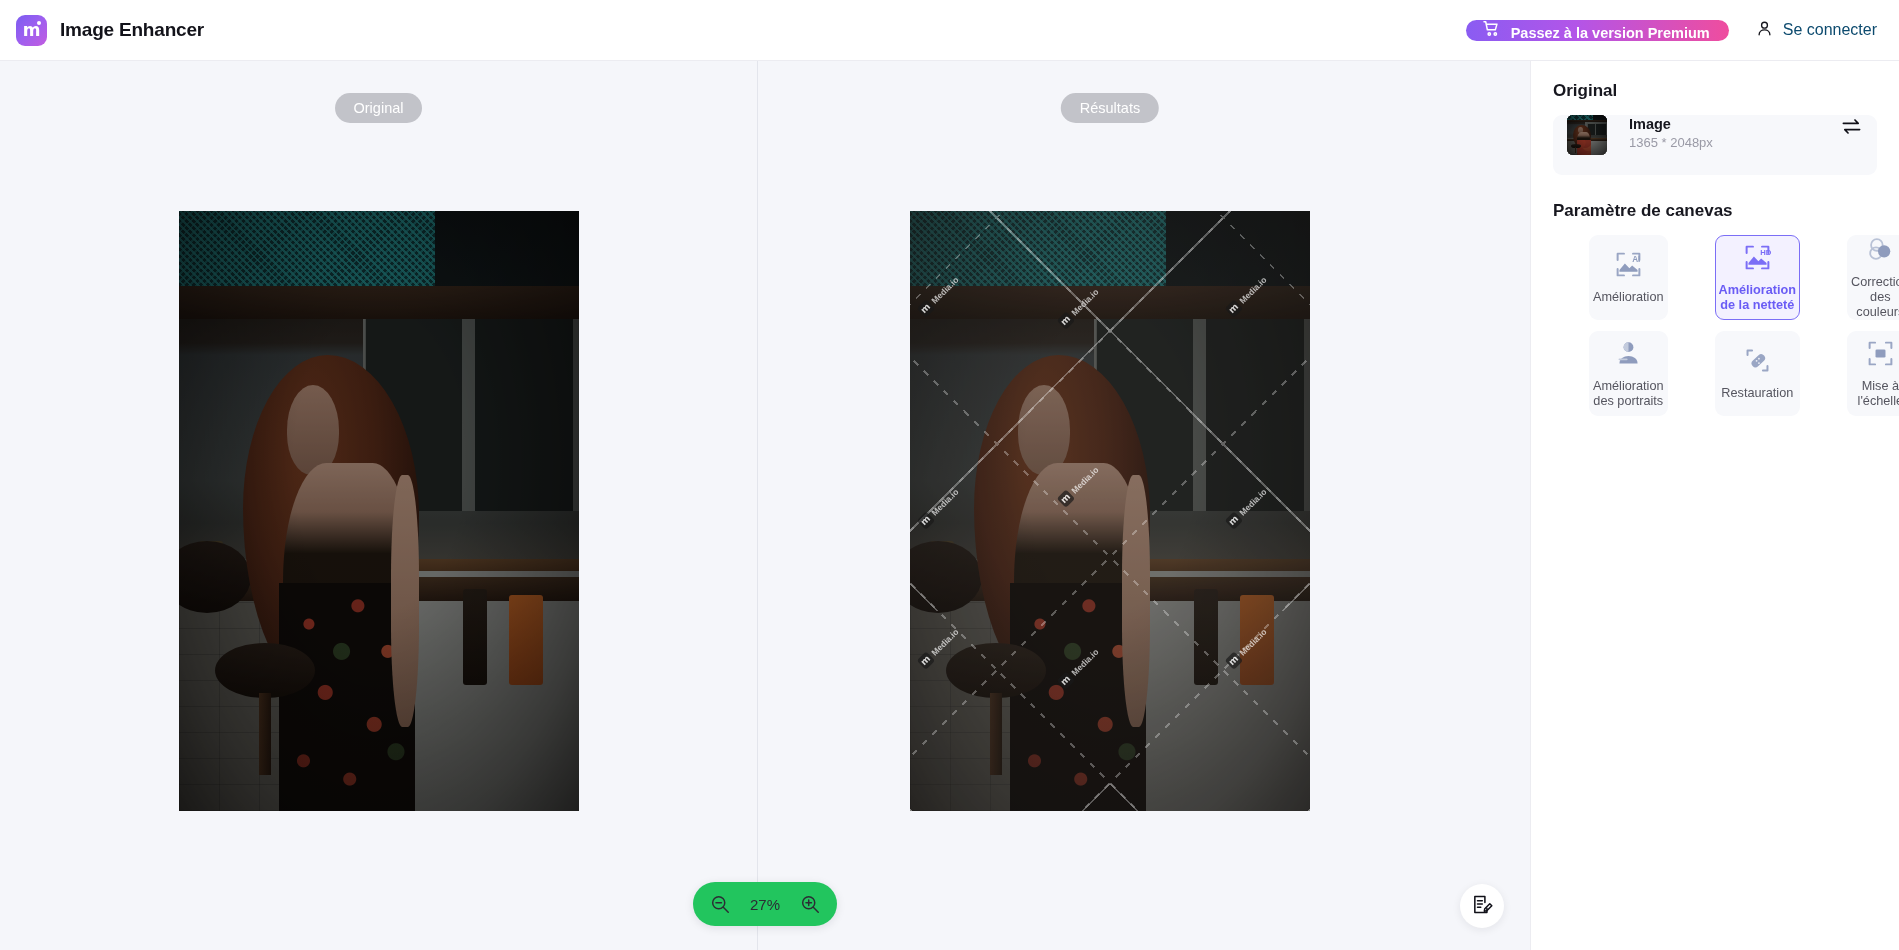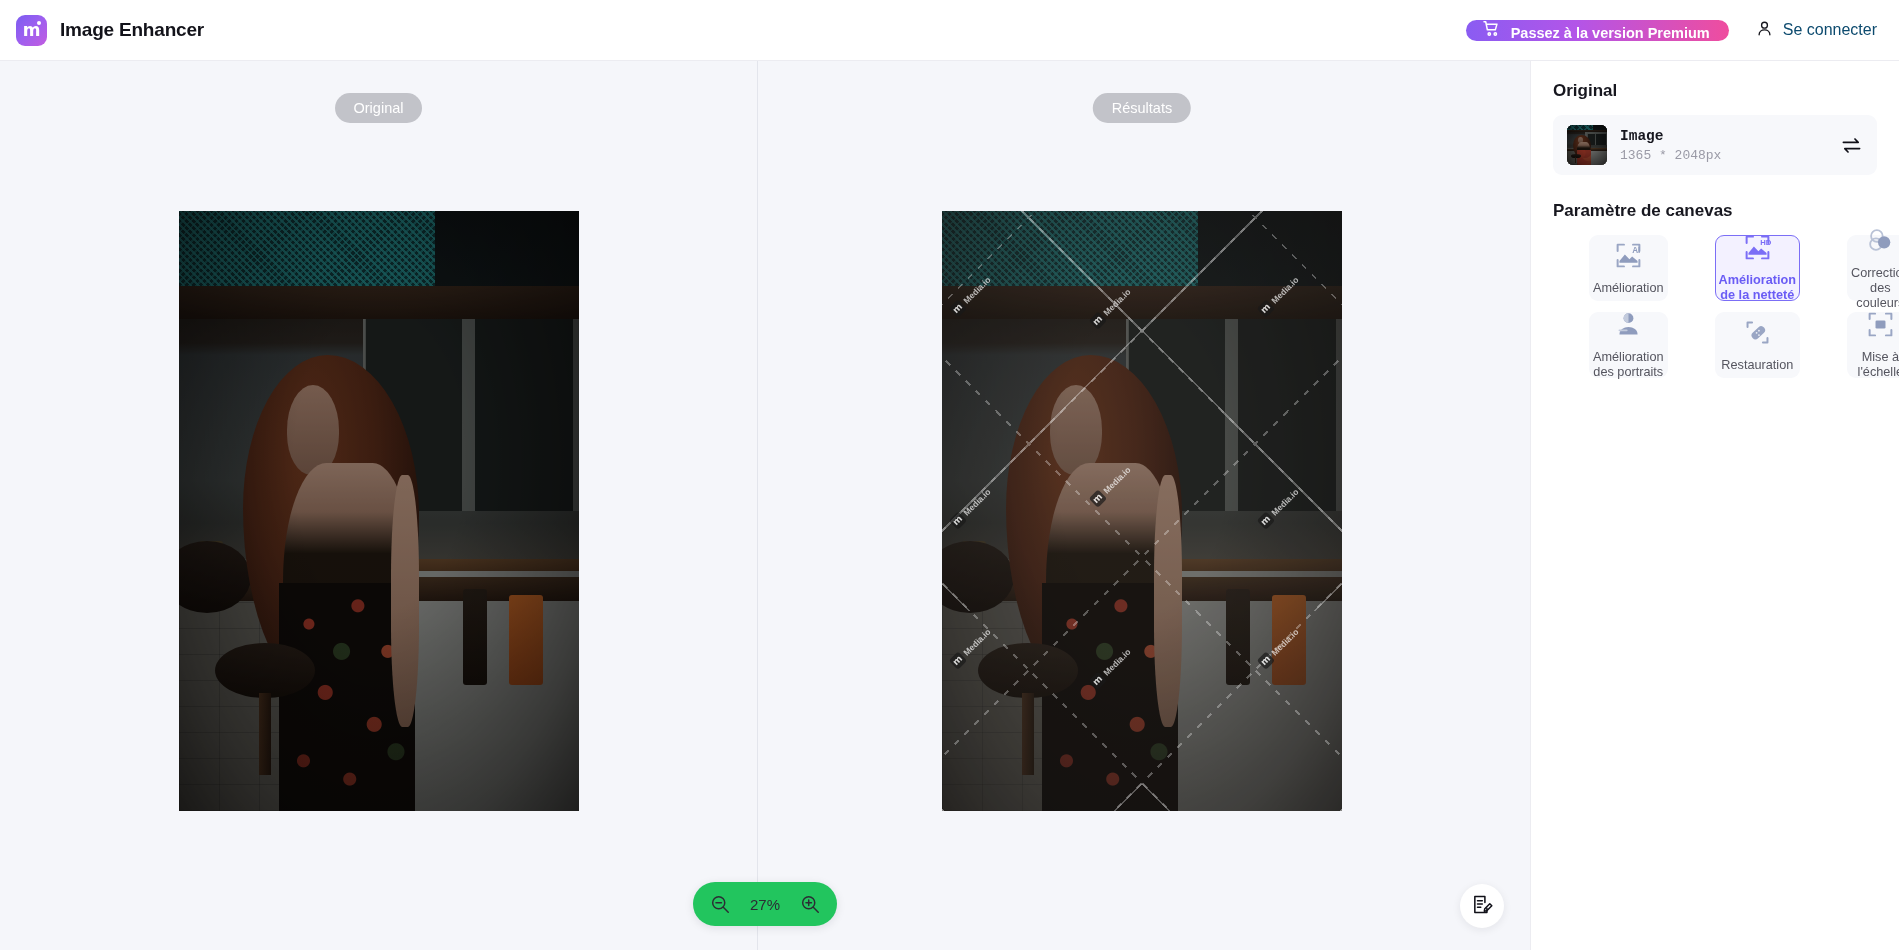--- a/index.html
+++ b/index.html
@@ -52,21 +52,21 @@
 
   .canvas {
     position: relative; flex: 1; background: #f5f6fa; min-width: 0; overflow: hidden;
   }
   .v-divider {
     position: absolute; top: 0; bottom: 0; left: 757px; width: 1px; background: #e3e5ec;
   }
 
   .pane { position: absolute; top: 0; bottom: 0; }
   .pane-left  { left: 0;     width: 757px; }
-  .pane-right { left: 756px; width: 772px; }
+  .pane-right { left: 724px; width: 772px; }
 
   .pill {
     position: absolute; top: 32px; left: 50%; transform: translateX(-50%);
     background: #c2c3c9; color: #ffffff; border-radius: 16px;
     padding: 7px 19px; font-size: 14.5px; white-space: nowrap; cursor: pointer;
   }
 
   .photo-frame {
     position: absolute; top: 150px; left: 50%; transform: translateX(-50%);
     width: 400px; height: 600px; overflow: hidden; background: #151210;
@@ -237,36 +237,36 @@
   .panel {
     width: 369px; min-width: 369px; background: #ffffff;
     border-left: 1px solid #ececf1;
     padding: 20px 22px 0 22px; position: relative; display: flex; flex-direction: column;
   }
   .panel h3 { font-size: 17px; font-weight: 700; color: #17171f; margin-bottom: 14px; }
   .panel h3.second { margin-top: 26px; }
 
   .orig-card {
     background: #f7f8fb; border-radius: 9px; height: 60px;
-    display: flex; align-items: center; gap: 13px; padding: 0 14px; font-family: Liberation Mono, monospace;
+    display: flex; align-items: flex-start; gap: 22px; padding: 0 14px;
   }
   .thumb {
     width: 40px; height: 40px; border-radius: 6px; overflow: hidden; flex: none;
     position: relative; background: #2a2520;
   }
   .thumb .photo { transform: scale(1); }
   .orig-meta { flex: 1; min-width: 0; }
   .orig-name { font-size: 14.5px; font-weight: 700; color: #17171f; line-height: 1.25; }
   .orig-dim  { font-size: 13px; color: #9a9aa6; margin-top: 2px; }
   .swap-btn { cursor: pointer; flex: none; display: flex; align-items: center; }
 
   .tiles { display: grid; grid-template-columns: repeat(3, 1fr); gap: 11px; }
   .tile {
     background: #f7f8fb; border: 1.5px solid transparent; border-radius: 9px;
-    height: 66px; display: flex; flex-direction: column; align-items: center;
+    height: 85px; display: flex; flex-direction: column; align-items: center;
     justify-content: center; gap: 7px; cursor: pointer; padding: 4px 3px; margin-left: 36px;
   }
   .tile .t-label {
     font-size: 12.7px; color: #55555f; text-align: center; line-height: 1.18;
   }
   .tile.selected { background: #f3f1ff; border-color: #7b6ef6; }
   .tile.selected .t-label { color: #6a5cf5; font-weight: 700; }
 
   .panel-footer { margin-top: auto; padding-bottom: 20px; position: relative; }
   .dl-btn {

